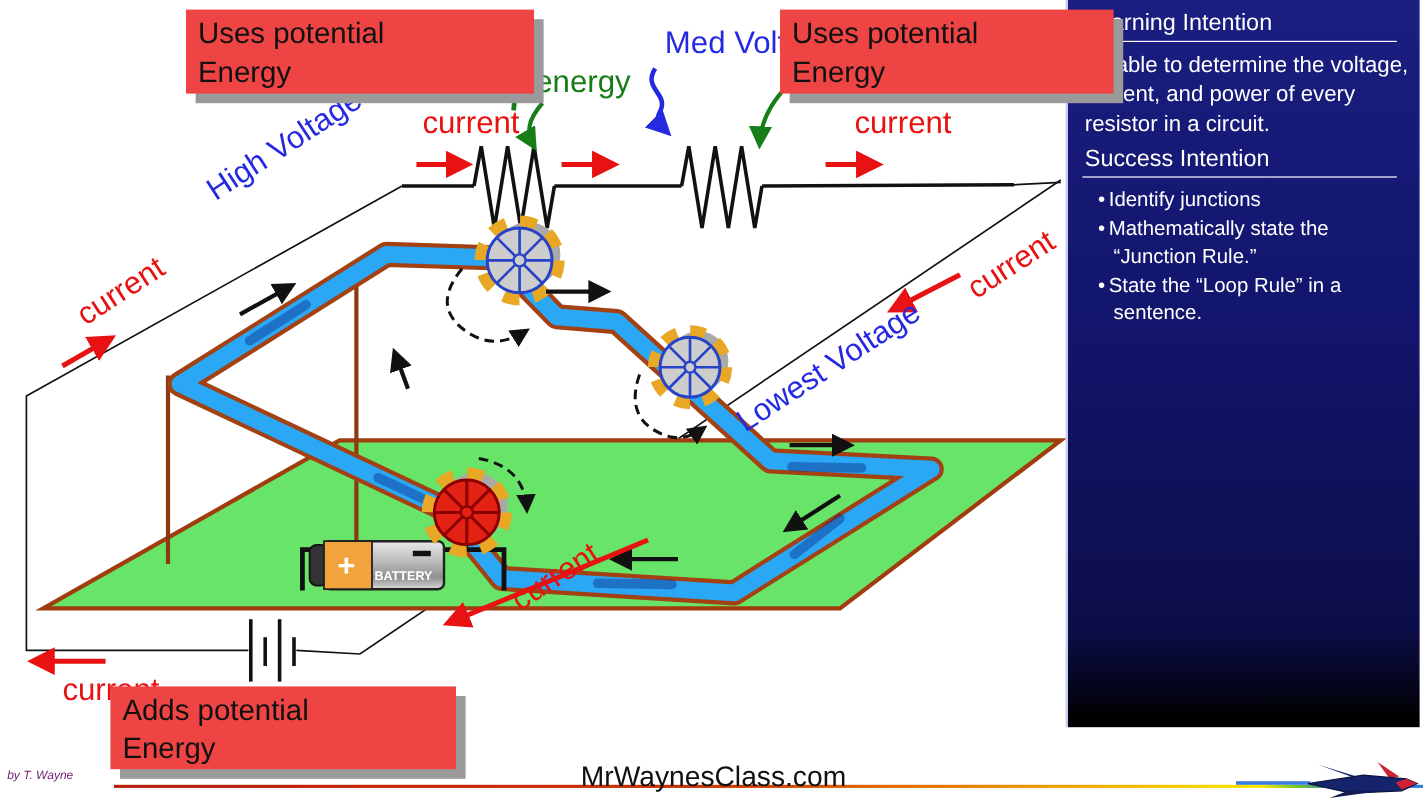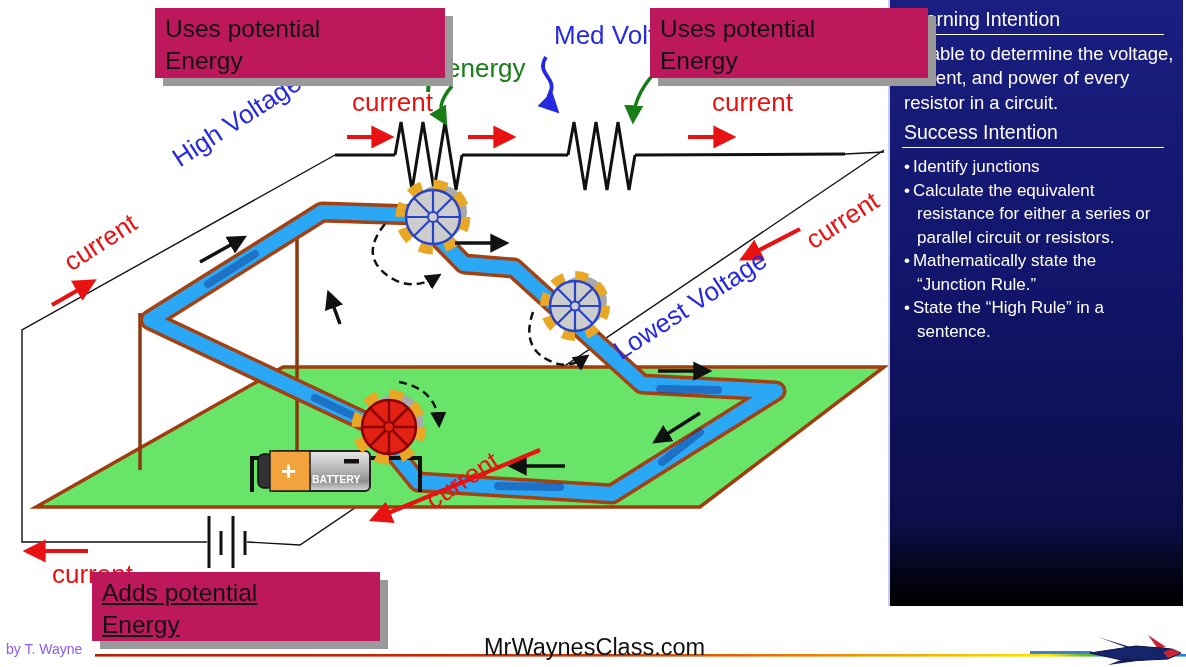--- a/index.html
+++ b/index.html
@@ -6,35 +6,35 @@
   .stage{position:relative;width:1186px;height:667px;overflow:hidden;background:#fff;
          font-family:"Liberation Sans",sans-serif;}
   svg.scene{position:absolute;left:0;top:0;z-index:1;}
   
   .lbl{position:absolute;z-index:3;white-space:nowrap;font-size:26px;line-height:1.1;}
   .red{color:#e81212;}
   .green{color:#177d17;}
   .blue{color:#2629e2;}
   .rot{transform:rotate(-33deg);}
   
-  .callout{position:absolute;z-index:6;background:#be185d;color:#111;
+  .callout{position:absolute;z-index:6;background:#ef4444;color:#111;
            box-shadow:8px 8px 0 #9a9a9a;padding:5px 10px 6px 10px;
            font-size:24.5px;line-height:1.3;}
   
   .panel{position:absolute;z-index:5;left:888px;top:0;width:281px;height:598px;
          background:linear-gradient(180deg,#1a1e80 0%,#12156b 45%,#0c0e4a 86%,#000 99%);
          border-left:2px solid #c6cdf0;color:#fff;padding:8px 0 0 12px;}
   .panel .hd{font-size:19.5px;margin:0 0 2px 2px;}
   .panel .rule{border:none;border-top:1.5px solid #fff;margin:3px 0 7px 0;width:262px;}
   .panel .intro{font-size:18.5px;line-height:1.32;width:278px;margin:0 0 6px 2px;}
-  .panel ul{list-style:none;margin:4px 0 0 2px;padding:0;font-size:17px;line-height:23.5px;width:258px;}
+  .panel ul{list-style:none;margin:4px 0 0 13px;padding:0;font-size:17px;line-height:23.5px;width:258px;}
   .panel li{padding-left:13px;text-indent:-13px;}
   .panel .blt{margin-right:3px;}
   
-  .credit{position:absolute;z-index:4;left:6px;top:641px;font-size:14px;color:#8b5cf6;}
+  .credit{position:absolute;z-index:4;left:6px;top:641px;font-size:10px;font-style:italic;color:#701a75;}
   .site{position:absolute;z-index:4;left:484px;top:634px;font-size:23.5px;font-weight:normal;color:#111;}
 </style>
 </head>
 <body>
 
 <div class="stage">
 
 <svg class="scene" width="1186" height="667" viewBox="0 0 1186 667">
   <defs>
     <marker id="mRed" markerWidth="5.5" markerHeight="5.5" refX="4.2" refY="2.75" orient="auto">
@@ -200,35 +200,34 @@
 <div class="lbl red" style="left:52px;top:560px;">current</div>
 
 <div class="callout" style="left:155px;top:8px;width:270px;height:59px;">
   <div>Uses potential</div>
   <div>Energy</div>
 </div>
 <div class="callout" style="left:650px;top:8px;width:258px;height:59px;">
   <div>Uses potential</div>
   <div>Energy</div>
 </div>
-<div class="callout" style="left:92px;top:572px;width:268px;height:58px;text-decoration:underline;">
+<div class="callout" style="left:92px;top:572px;width:268px;height:58px;">
   <div>Adds potential</div>
   <div>Energy</div>
 </div>
 
 <div class="panel">
   <div class="hd">Learning Intention</div>
   <hr class="rule">
   <div class="intro">be able to determine the voltage, current, and power of every resistor in a circuit.</div>
   <div class="hd">Success Intention</div>
   <hr class="rule">
   <ul>
         <li><span class="blt">•</span><span>Identify junctions</span></li>
-        <li><span class="blt">•</span><span>Calculate the equivalent resistance for either a series or parallel circuit or resistors.</span></li>
         <li><span class="blt">•</span><span>Mathematically state the “Junction Rule.”</span></li>
-        <li><span class="blt">•</span><span>State the “High Rule” in a sentence.</span></li>
+        <li><span class="blt">•</span><span>State the “Loop Rule” in a sentence.</span></li>
       </ul>
 </div>
 
 <div class="credit">by T. Wayne</div>
 <div class="site">MrWaynesClass.com</div>
 
 </div>
 
 </body></html>

